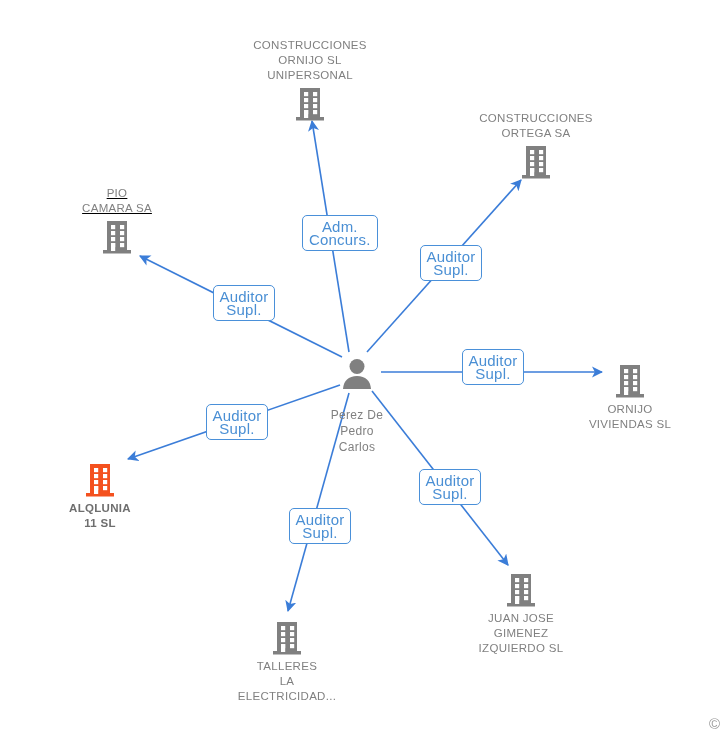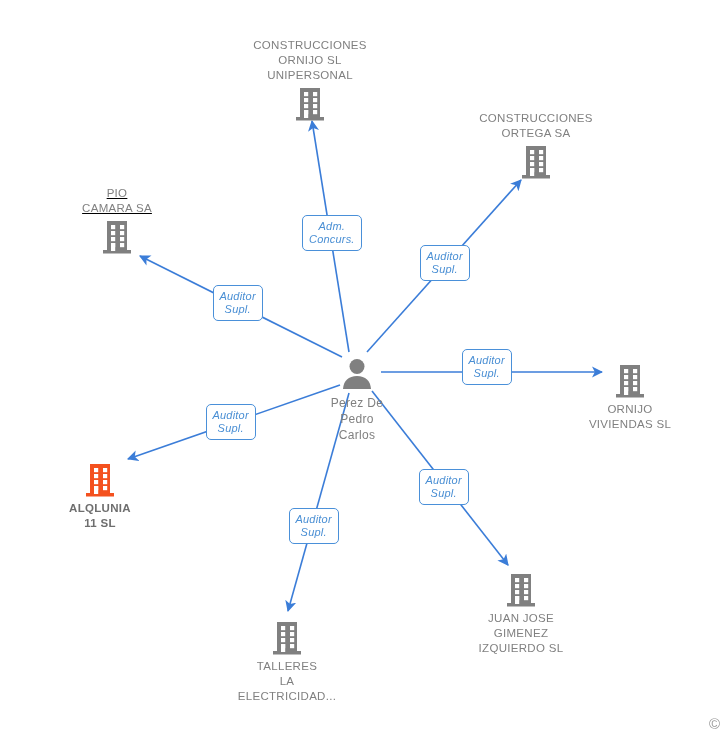--- a/index.html
+++ b/index.html
@@ -58,39 +58,38 @@
     font-weight: bold;
   }
   .node.label-above .label {
     margin-top: 0;
     margin-bottom: 3px;
   }
   .node.person .label {
     font-size: 12px;
     line-height: 16px;
     color: #808080;
-    margin-top: 4px;
+    margin-top: 16px;
   }
 
   
   .edge-label {
     position: absolute;
     z-index: 4;
     box-sizing: border-box;
     background: #ffffff;
     border: 1px solid #4a90d9;
     border-radius: 5px;
     color: #4a8fd4;
-    font-size: 11px;
+    font-size: 15px;
     line-height: 13px;
     text-align: center;
     padding: 4px 6px 4px 6px;
     white-space: pre-line;
     letter-spacing: 0.2px;
-    font-style: italic;
   }
 
   
   #watermark {
     position: absolute;
     right: 8px;
     bottom: 8px;
     z-index: 6;
     display: flex;
     align-items: center;

